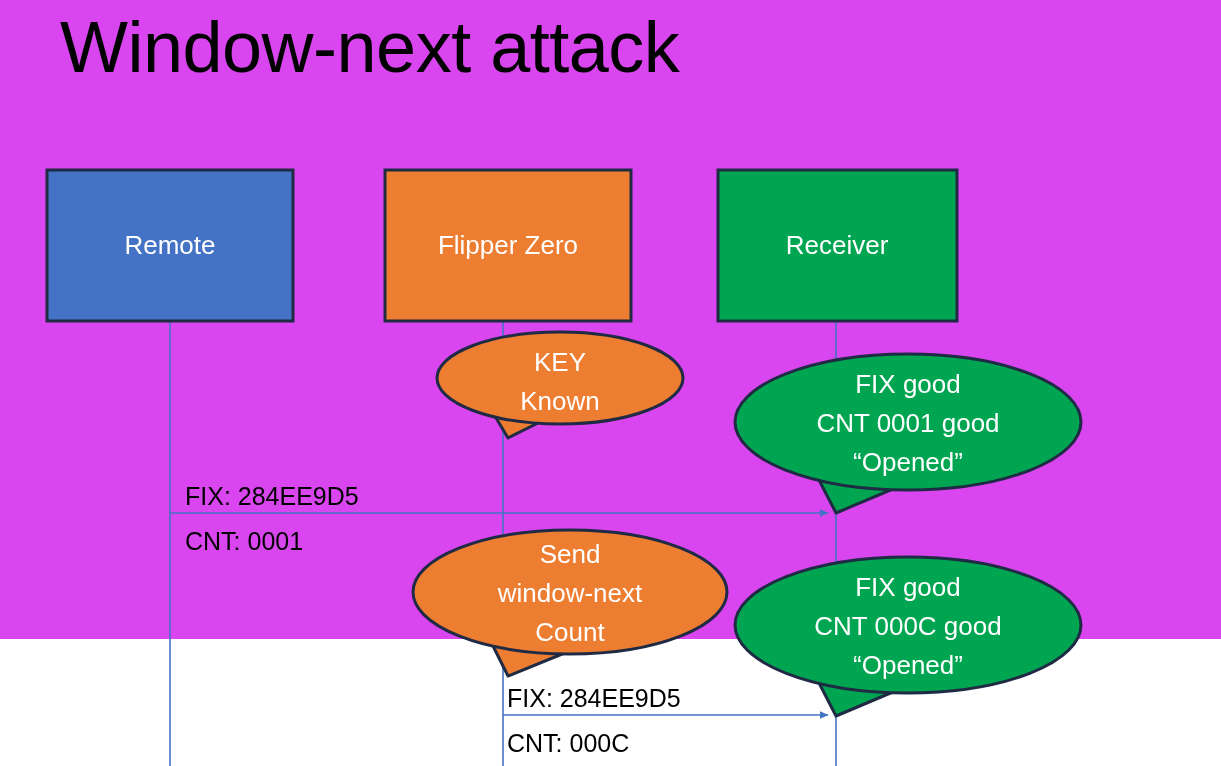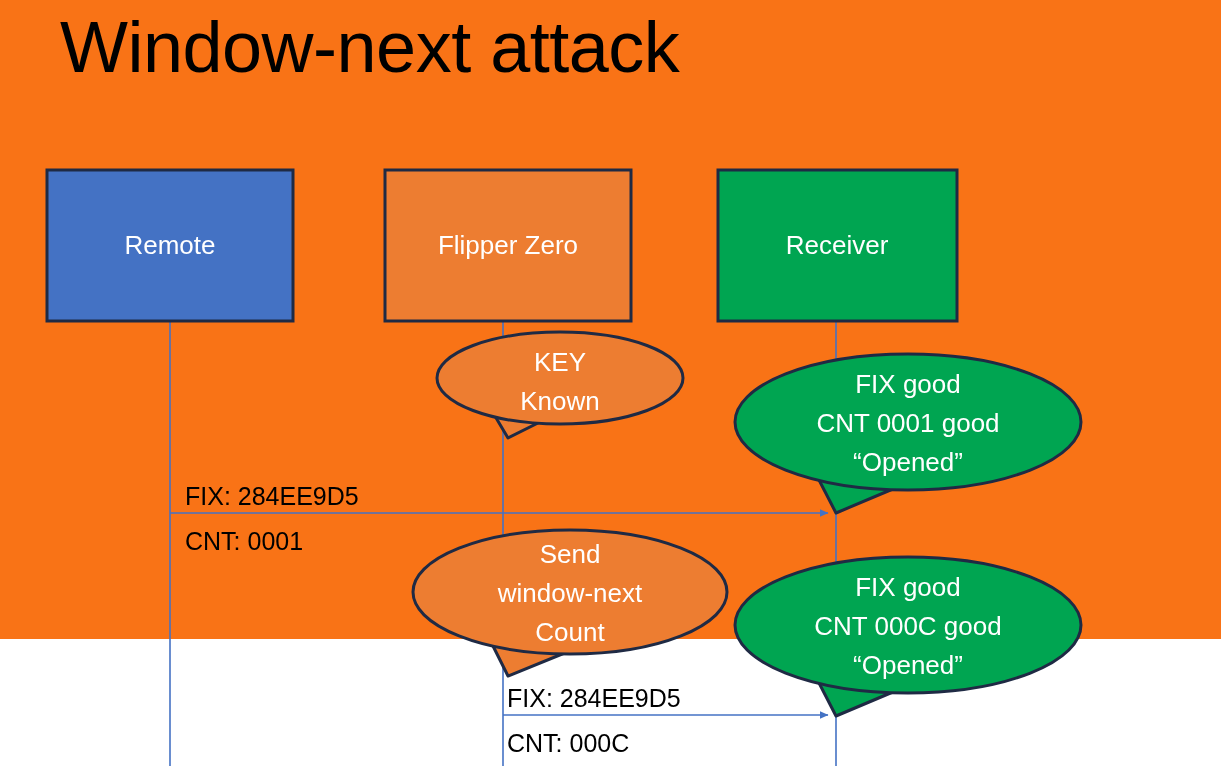--- a/index.html
+++ b/index.html
@@ -10,21 +10,21 @@
   body {
     font-family: "Liberation Sans", sans-serif;
     width: 1221px;
     height: 766px;
     overflow: hidden;
   }
   #slide {
     position: relative;
     width: 1221px;
     height: 639px;
-    background: #f97316;
+    background: #d946ef;
   }
   #slide-title {
     position: absolute;
     left: 60px;
     top: 4px;
     font-size: 72px;
     font-weight: 300;
     color: #000000;
     letter-spacing: -0.5px;
     white-space: nowrap;

